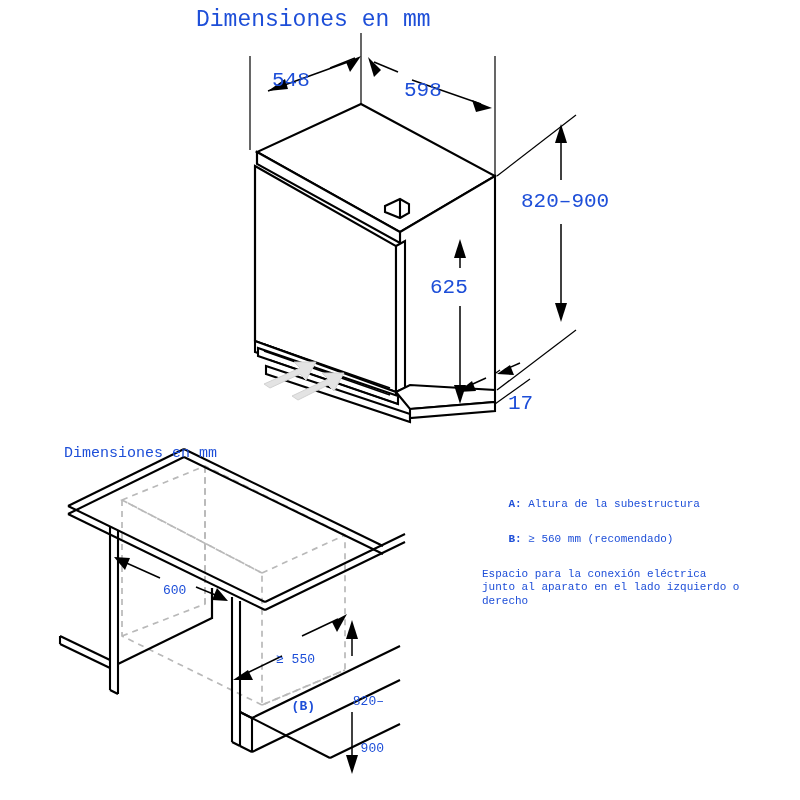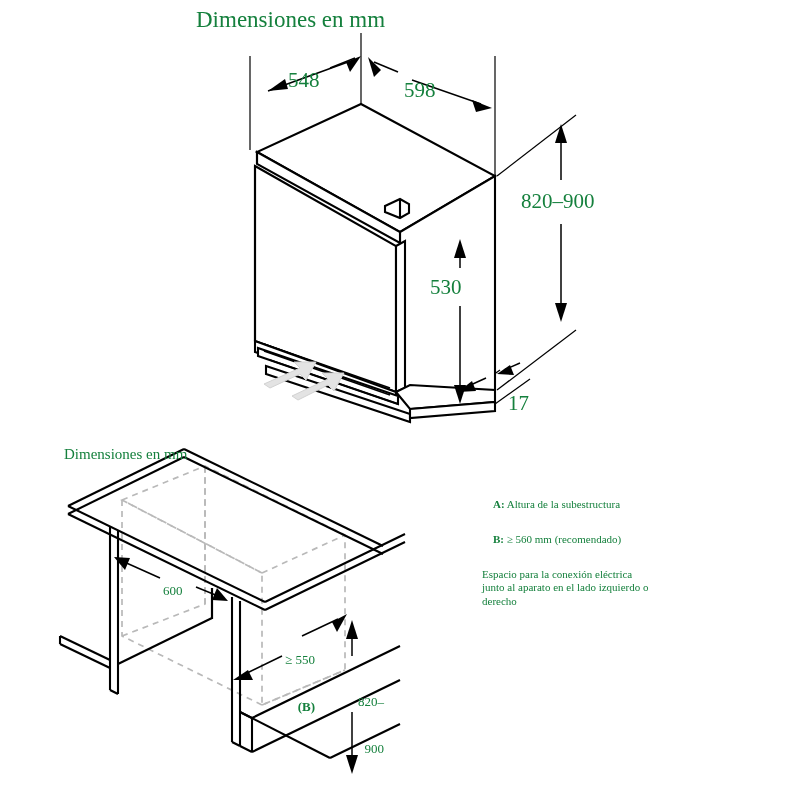--- a/index.html
+++ b/index.html
@@ -33,22 +33,22 @@
   .ln-ext    { stroke: #000; stroke-width: 1.2; fill: none; }
   .ln-dim    { stroke: #000; stroke-width: 1.5; fill: none; }
   .ln-dash   { stroke: #b9b9b9; stroke-width: 1.7; fill: none; stroke-dasharray: 6 5; }
   .face      { fill: #ffffff; stroke: #000; stroke-width: 2.1; stroke-linejoin: miter; }
   .arrow     { fill: #000; stroke: none; }
   .gray-arrow{ fill: #e3e3e3; stroke: #d2d2d2; stroke-width: 1; }
 
   .tx {
     position: absolute;
     white-space: pre;
-    font-family: Liberation Serif, serif;
-    color: #15803d;
+    font-family: Liberation Mono, monospace;
+    color: #1d4ed8;
     line-height: 1.22;
   }
   .t-title   { font-size: 23px; }
   .t-title2  { font-size: 15px; }
   .t-dim     { font-size: 21px; }
   .t-dim-sm  { font-size: 13px; }
   .t-note    { font-size: 11px; }
   .bold      { font-weight: bold; }
   .ctr       { text-align: right; }
 </style>
@@ -226,27 +226,27 @@
         <line class="ln-dim" x1="352" y1="631" x2="352" y2="656"></line>
         <polygon class="arrow" points="352,620 346,639 358,639"></polygon>
         <line class="ln-dim" x1="352" y1="712" x2="352" y2="762"></line>
         <polygon class="arrow" points="352,774 346,755 358,755"></polygon>
       </g>
     </g>
   </svg>
 
   <div class="tx t-title" style="left:196px; top:6px;">Dimensiones en mm</div>
 
-  <div class="tx t-dim" style="left:288px; top:68px;">548</div>
+  <div class="tx t-dim" style="left:272px; top:68px;">548</div>
 
   <div class="tx t-dim" style="left:404px; top:78px;">598</div>
 
   <div class="tx t-dim" style="left:521px; top:189px;">820–900</div>
 
-  <div class="tx t-dim" style="left:430px; top:275px;">530</div>
+  <div class="tx t-dim" style="left:430px; top:275px;">625</div>
 
   <div class="tx t-dim" style="left:508px; top:391px;">17</div>
 
   <div class="tx t-title2" style="left:64px; top:445px;">Dimensiones en mm</div>
 
   <div class="tx t-dim-sm" style="left:163px; top:583px;">600</div>
 
   <div class="tx t-dim-sm ctr" style="left:243px; top:620px; width:72px;">
     <div>≥ 550</div>
     <div class="bold">(B)</div>

